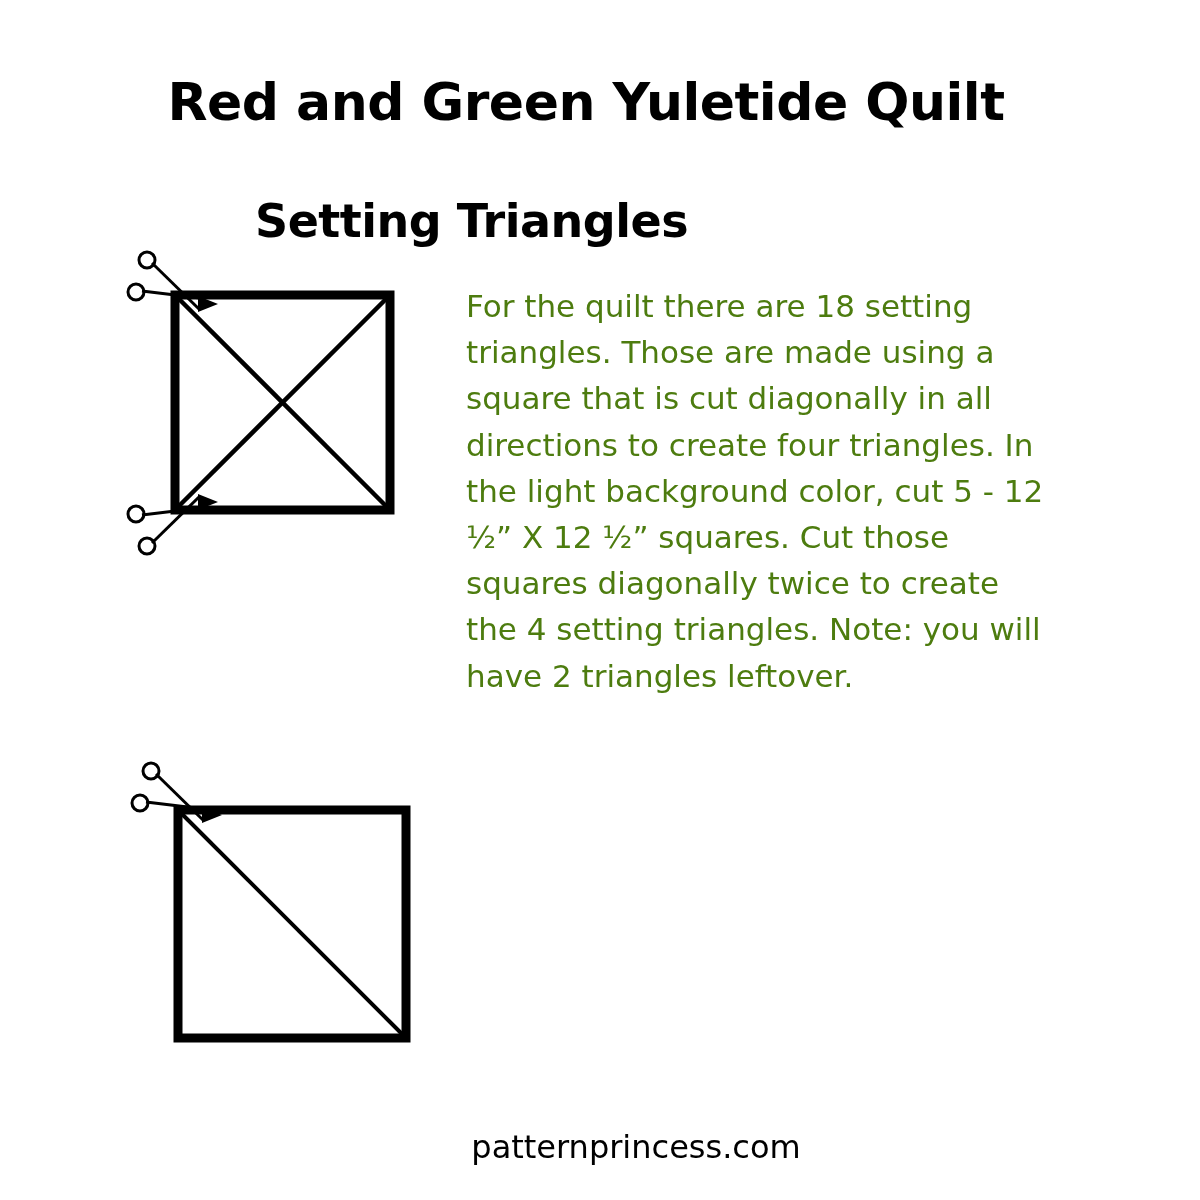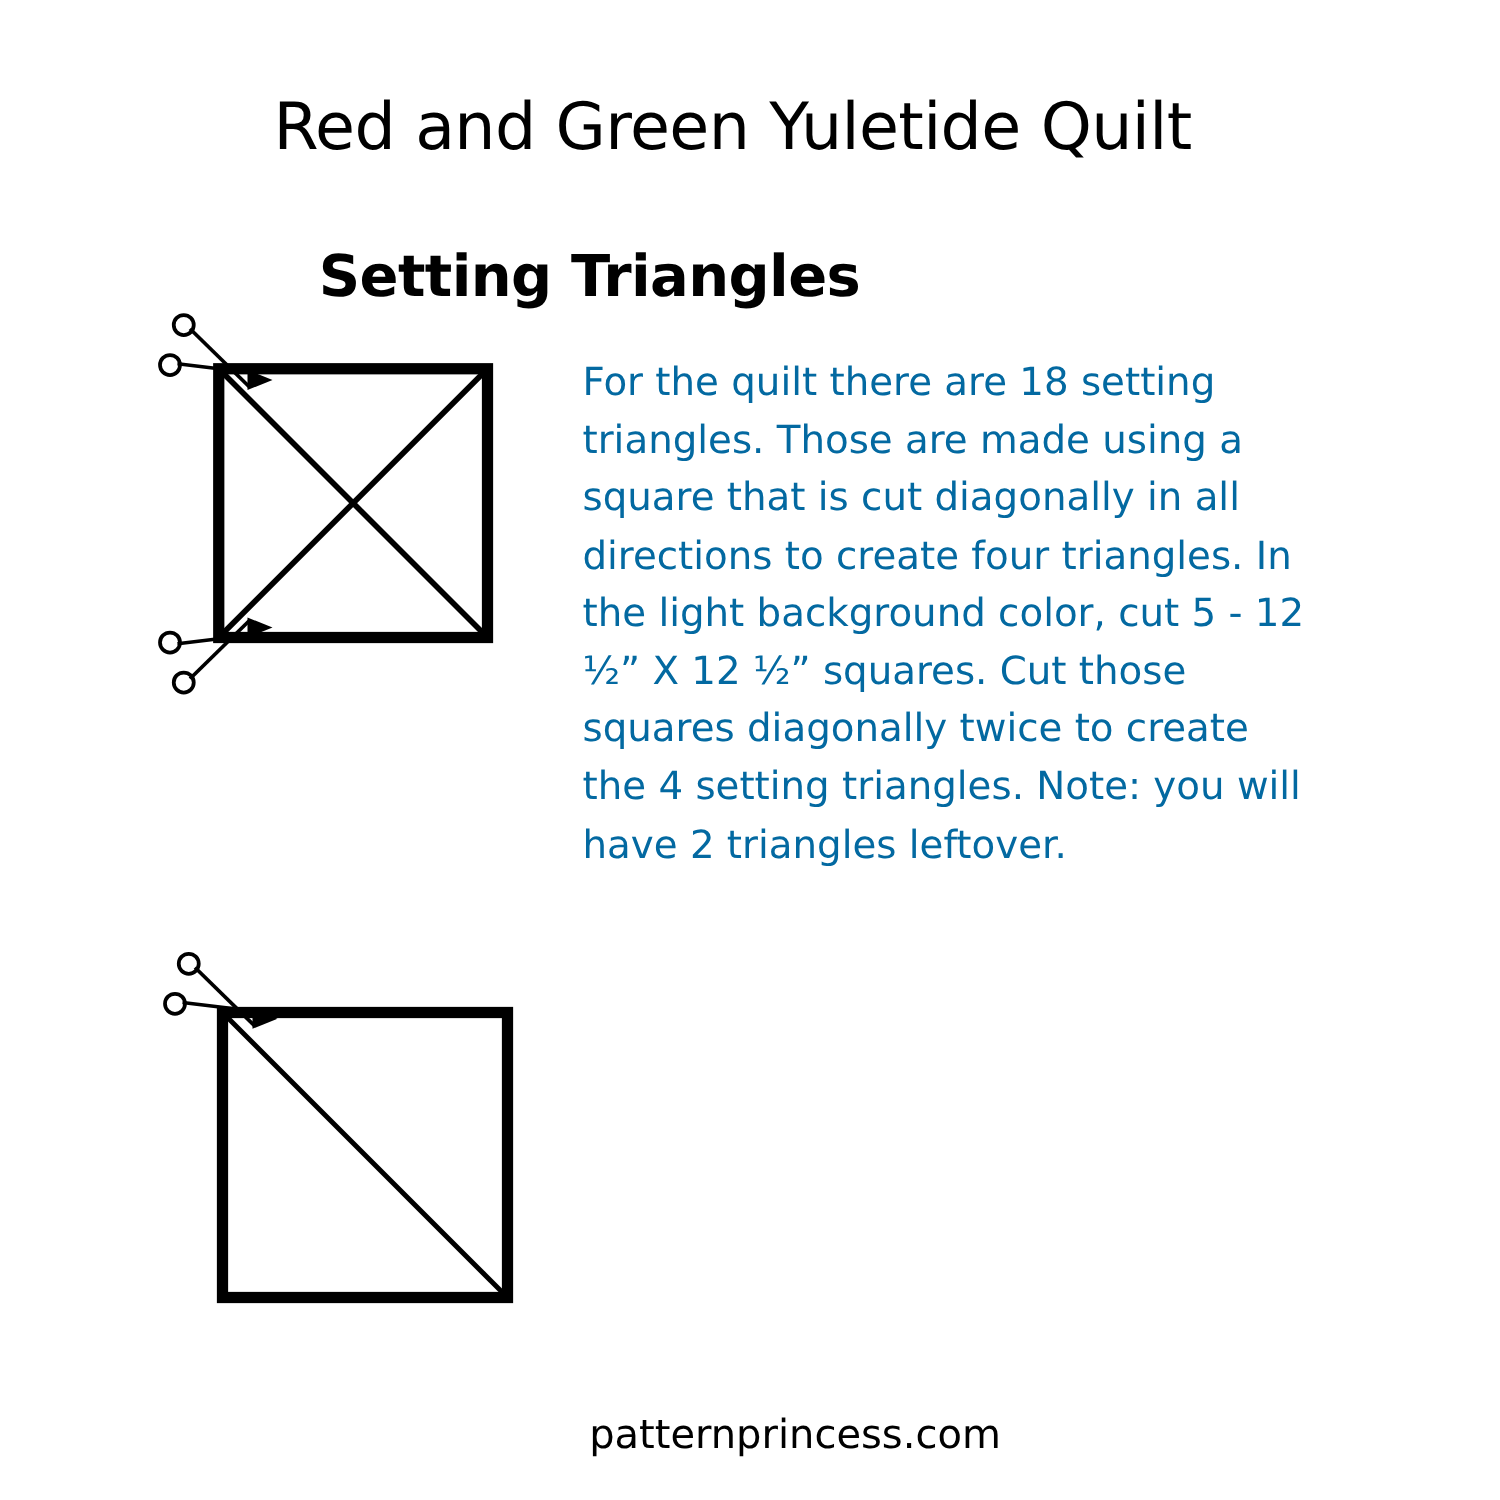--- a/index.html
+++ b/index.html
@@ -20,21 +20,21 @@
     height: 1200px;
     box-sizing: border-box;
   }
   .page-title {
     position: absolute;
     left: 0;
     top: 36px;
     width: 1172px;
     text-align: center;
     font-size: 52px;
-    font-weight: 400;
+    font-weight: 700;
     letter-spacing: -0.5px;
     line-height: 1.2;
   }
 
   
   .section-heading {
     position: absolute;
     font-size: 46px;
     font-weight: 700;
     letter-spacing: -0.5px;
@@ -66,21 +66,21 @@
     width: 300px;
     height: 300px;
   }
 
   
   .body-text {
     position: absolute;
     font-size: 31px;
     line-height: 1.49;
     font-weight: 400;
-    color: #0369a1;
+    color: #4d7c0f;
   }
   #setting-text {
     left: 466px;
     top: 252px;
     width: 580px;
   }
   #corner-text {
     left: 480px;
     top: 762px;
     width: 490px;

